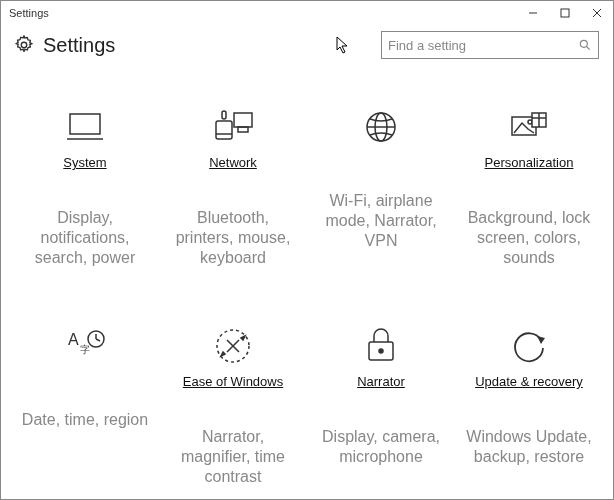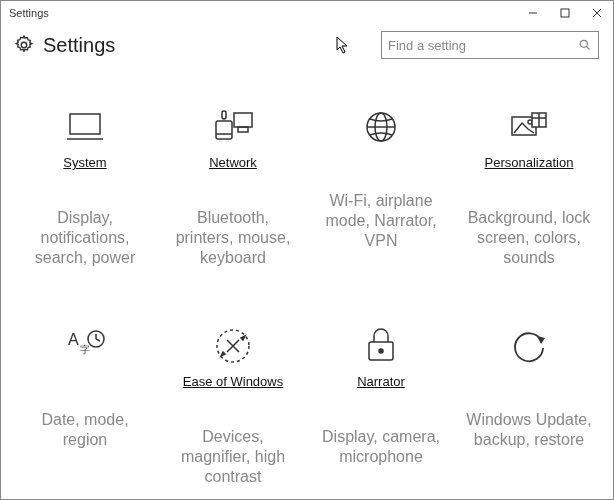--- a/index.html
+++ b/index.html
@@ -228,34 +228,34 @@
   <div class="tile">
     <div class="tile-icon">
       <svg width="42" height="38" viewBox="0 0 42 38" fill="none" stroke="#333" stroke-width="1.5">
         <text x="4" y="18" font-size="16" fill="#333" stroke="none" font-family="Segoe UI">A</text>
         <text x="16" y="26" font-size="10" fill="#333" stroke="none" font-family="Segoe UI">字</text>
         <circle cx="32" cy="12" r="8"></circle>
           <line x1="32" y1="7" x2="32" y2="12"></line>
           <line x1="32" y1="12" x2="36" y2="14"></line>
       </svg>
     </div>
-    <div class="tile-desc">Date, mode, region</div>
+    <div class="tile-desc">Date, time, region</div>
   </div>
 
   <div class="tile">
     <div class="tile-icon">
       <svg width="40" height="40" viewBox="0 0 40 40" fill="none" stroke="#333" stroke-width="1.5" stroke-dasharray="3 3">
         <circle cx="20" cy="20" r="16"></circle>
         <path d="M14 14 L26 26 M26 14 L14 26" stroke-dasharray="0"></path>
         <polygon points="28,12 32,10 30,14" fill="#333" stroke-dasharray="0"></polygon>
         <polygon points="12,28 8,30 10,26" fill="#333" stroke-dasharray="0"></polygon>
       </svg>
     </div>
     <div class="tile-title">Ease of Windows</div>
-    <div class="tile-desc">Devices, magnifier, high contrast</div>
+    <div class="tile-desc">Narrator, magnifier, time contrast</div>
   </div>
 
   <div class="tile">
     <div class="tile-icon">
       <svg width="34" height="40" viewBox="0 0 34 40" fill="none" stroke="#333" stroke-width="1.5">
         <rect x="5" y="16" width="24" height="18" rx="2"></rect>
         <path d="M10 16 V10 a7 7 0 0 1 14 0 V16"></path>
         <circle cx="17" cy="25" r="2" fill="#333"></circle>
       </svg>
     </div>
@@ -263,20 +263,21 @@
     <div class="tile-desc">Display, camera, microphone</div>
   </div>
 
   <div class="tile">
     <div class="tile-icon">
       <svg width="40" height="40" viewBox="0 0 40 40" fill="none" stroke="#333" stroke-width="1.8">
         <path d="M32 14 A14 14 0 1 0 34 22"></path>
         <polygon points="28,10 36,12 32,18" fill="#333" stroke="none"></polygon>
       </svg>
     </div>
+    <div class="tile-title">Update &amp; recovery</div>
     <div class="tile-desc">Windows Update, backup, restore</div>
   </div>
 
 </div>
 
 <svg class="cursor" width="14" height="18" viewBox="0 0 14 18">
   <path d="M1 1 L1 14 L4 11 L7 17 L9 16 L6 10 L11 10 Z" fill="#fff" stroke="#000" stroke-width="1"></path>
 </svg>
 
 </body></html>

